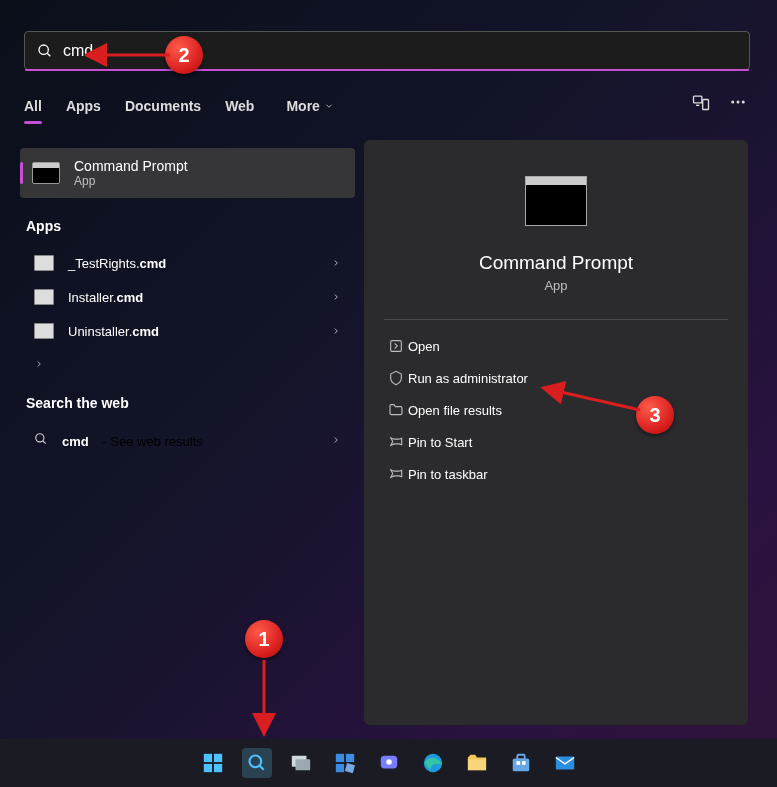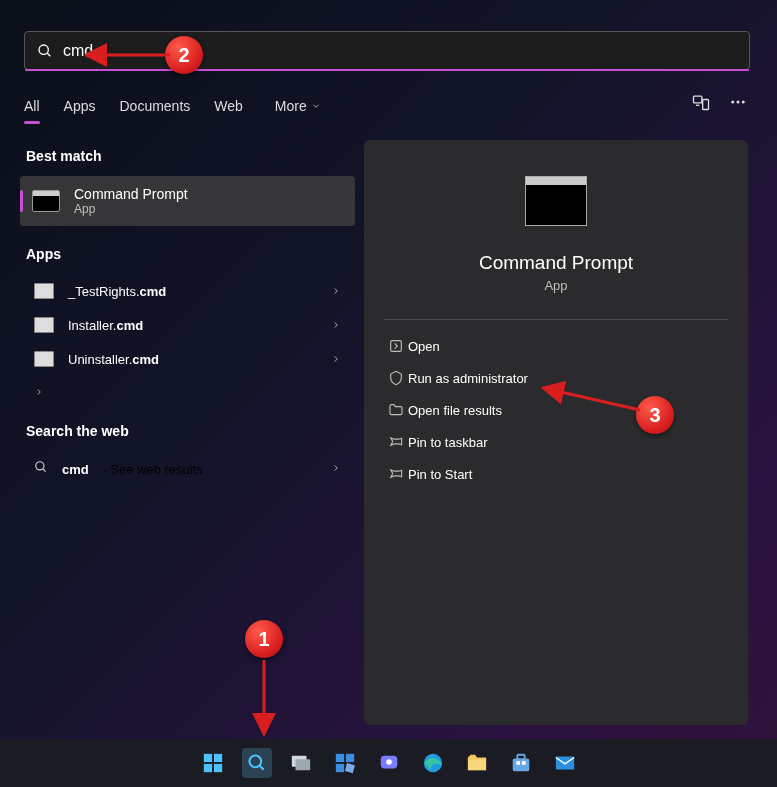--- a/index.html
+++ b/index.html
@@ -24,21 +24,21 @@
   .search-input {
     background: transparent; border: none; outline: none; color: #fff;
     font-size: 16px; margin-left: 10px; flex: 1; caret-color: #fff;
   }
 
   
   .tabs {
     position: absolute; left: 24px; top: 94px; height: 32px;
     display: flex; align-items: center; gap: 24px; font-size: 14px; color: #ddd;
   }
-  .tab { cursor: pointer; position: relative; padding-bottom: 8px; }
+  .tab { cursor: pointer; position: relative; padding-bottom: 8px; font-weight: bold; }
   .tab.active::after {
     content: ''; position: absolute; left: 0; right: 0; bottom: -2px; height: 3px;
     background: #c64fd6; border-radius: 2px;
   }
   .tab-more { display: flex; align-items: center; gap: 4px; margin-left: 8px; }
 
   .top-actions { position: absolute; right: 30px; top: 92px; display: flex; gap: 18px; align-items: center; }
 
   
   .left-col {
@@ -152,21 +152,20 @@
   <span>
     <svg width="18" height="18" viewBox="0 0 24 24" fill="#ddd">
         <circle cx="5" cy="12" r="2"></circle>
         <circle cx="12" cy="12" r="2"></circle>
         <circle cx="19" cy="12" r="2"></circle>
       </svg>
   </span>
 </div>
 
 <div class="left-col">
-  <div class="sec-title">Best match</div>
   <div class="best-match-item">
     <div class="cmd-thumb"></div>
     <div class="bm-text">
       <div class="bm-title">Command Prompt</div>
       <div class="bm-sub">App</div>
     </div>
   </div>
 
   <div class="apps-list">
     <div class="sec-title">Apps</div>
@@ -251,27 +250,27 @@
     <div class="rp-action">
       <svg width="16" height="16" viewBox="0 0 24 24" fill="none" stroke="#bbb" stroke-width="1.7">
           <path d="M3 6a2 2 0 012-2h4l2 3h8a2 2 0 012 2v8a2 2 0 01-2 2H5a2 2 0 01-2-2V6z"></path>
         </svg>
       <span>Open file results</span>
     </div>
     <div class="rp-action">
       <svg width="16" height="16" viewBox="0 0 24 24" fill="none" stroke="#bbb" stroke-width="1.7">
           <path d="M15 3l6 6-4 2-5 5-2 5-2-6-6-2 5-2 5-5 2-4z" transform="rotate(45 12 12)"></path>
         </svg>
+      <span>Pin to Start</span>
+    </div>
+    <div class="rp-action">
+      <svg width="16" height="16" viewBox="0 0 24 24" fill="none" stroke="#bbb" stroke-width="1.7">
+          <path d="M15 3l6 6-4 2-5 5-2 5-2-6-6-2 5-2 5-5 2-4z" transform="rotate(45 12 12)"></path>
+        </svg>
       <span>Pin to taskbar</span>
-    </div>
-    <div class="rp-action">
-      <svg width="16" height="16" viewBox="0 0 24 24" fill="none" stroke="#bbb" stroke-width="1.7">
-          <path d="M15 3l6 6-4 2-5 5-2 5-2-6-6-2 5-2 5-5 2-4z" transform="rotate(45 12 12)"></path>
-        </svg>
-      <span>Pin to Start</span>
     </div>
   </div>
 </div>
 
 <div class="taskbar">
   <div class="tb-icon">
     <svg width="22" height="22" viewBox="0 0 24 24">
         <rect x="2" y="2" width="9" height="9" fill="#4cc2ff"></rect>
         <rect x="13" y="2" width="9" height="9" fill="#4cc2ff"></rect>
         <rect x="2" y="13" width="9" height="9" fill="#4cc2ff"></rect>

